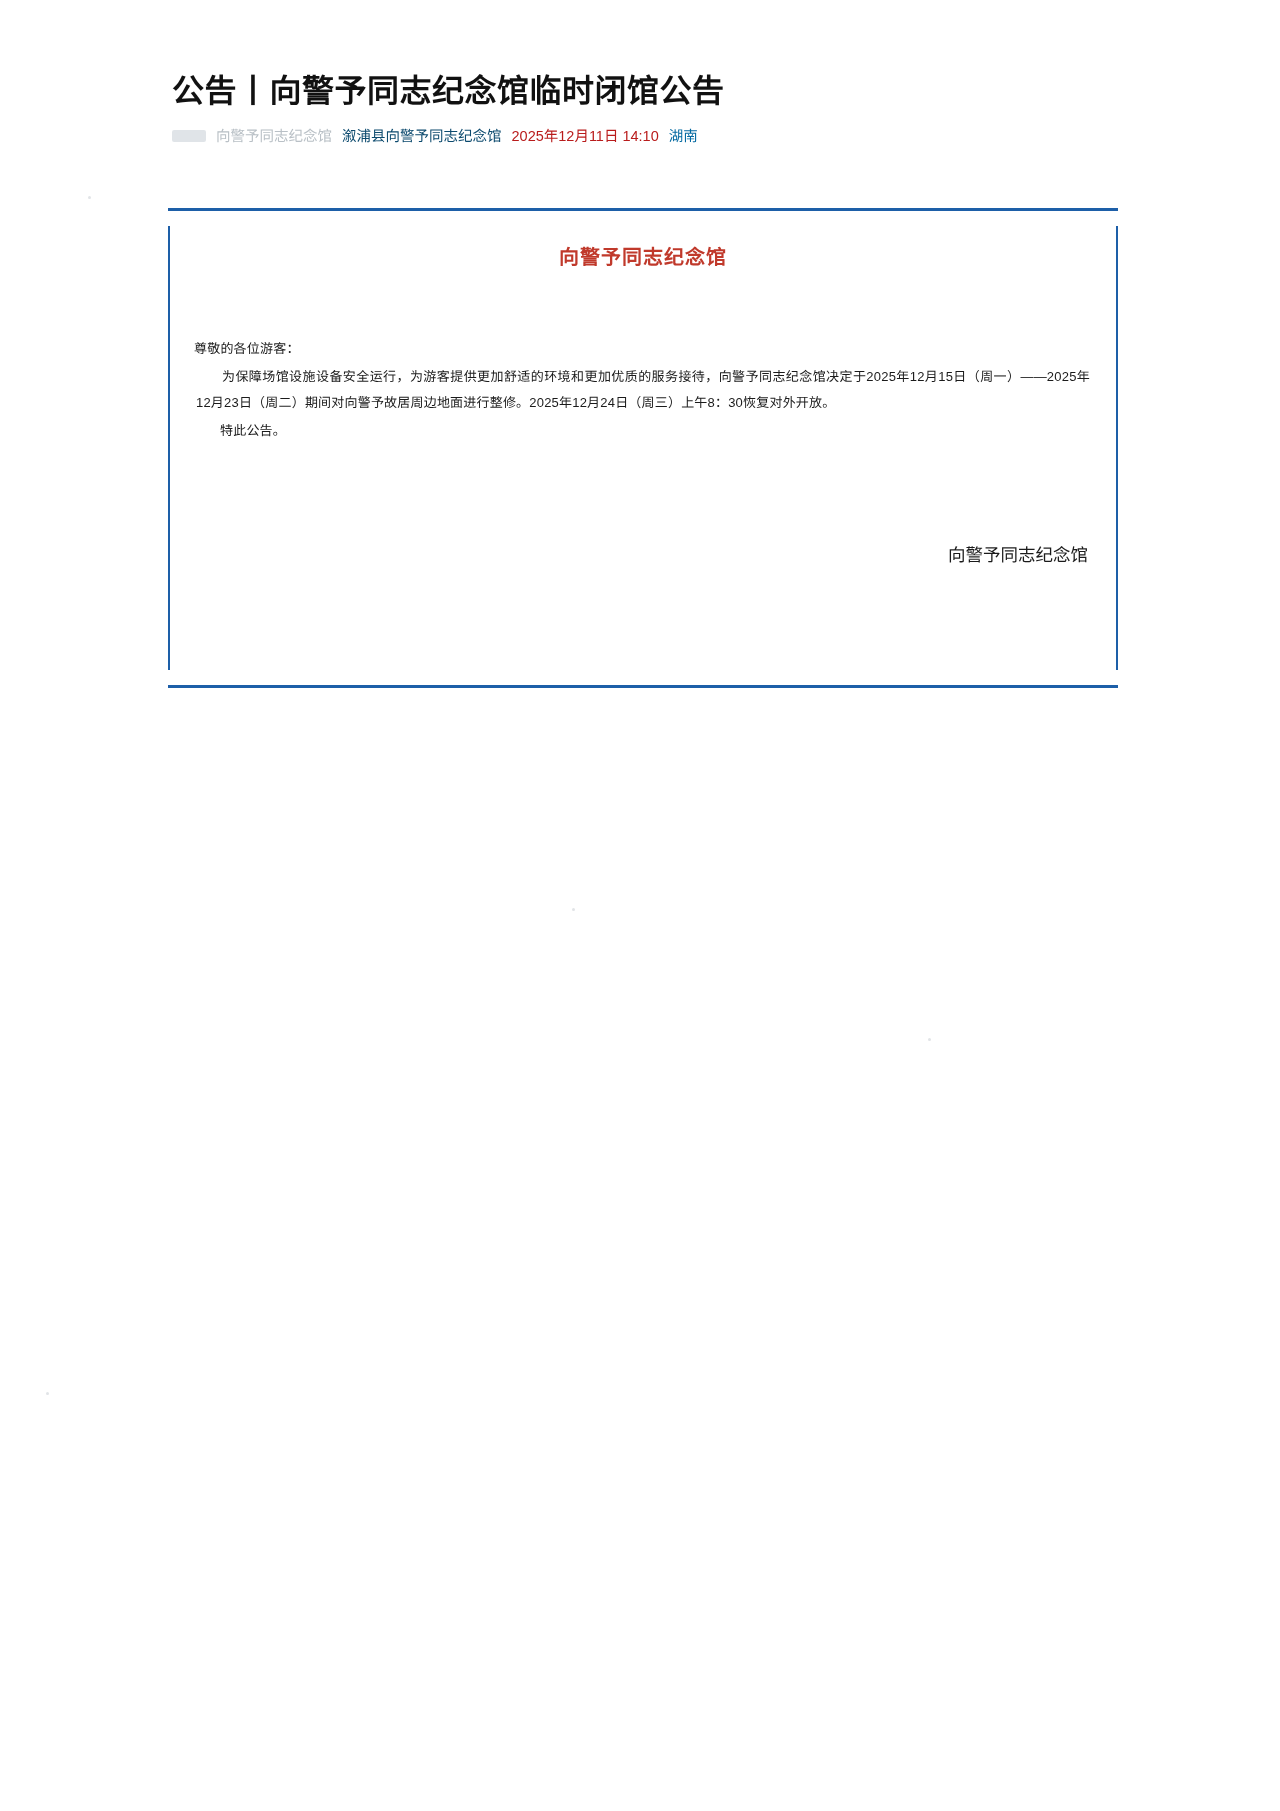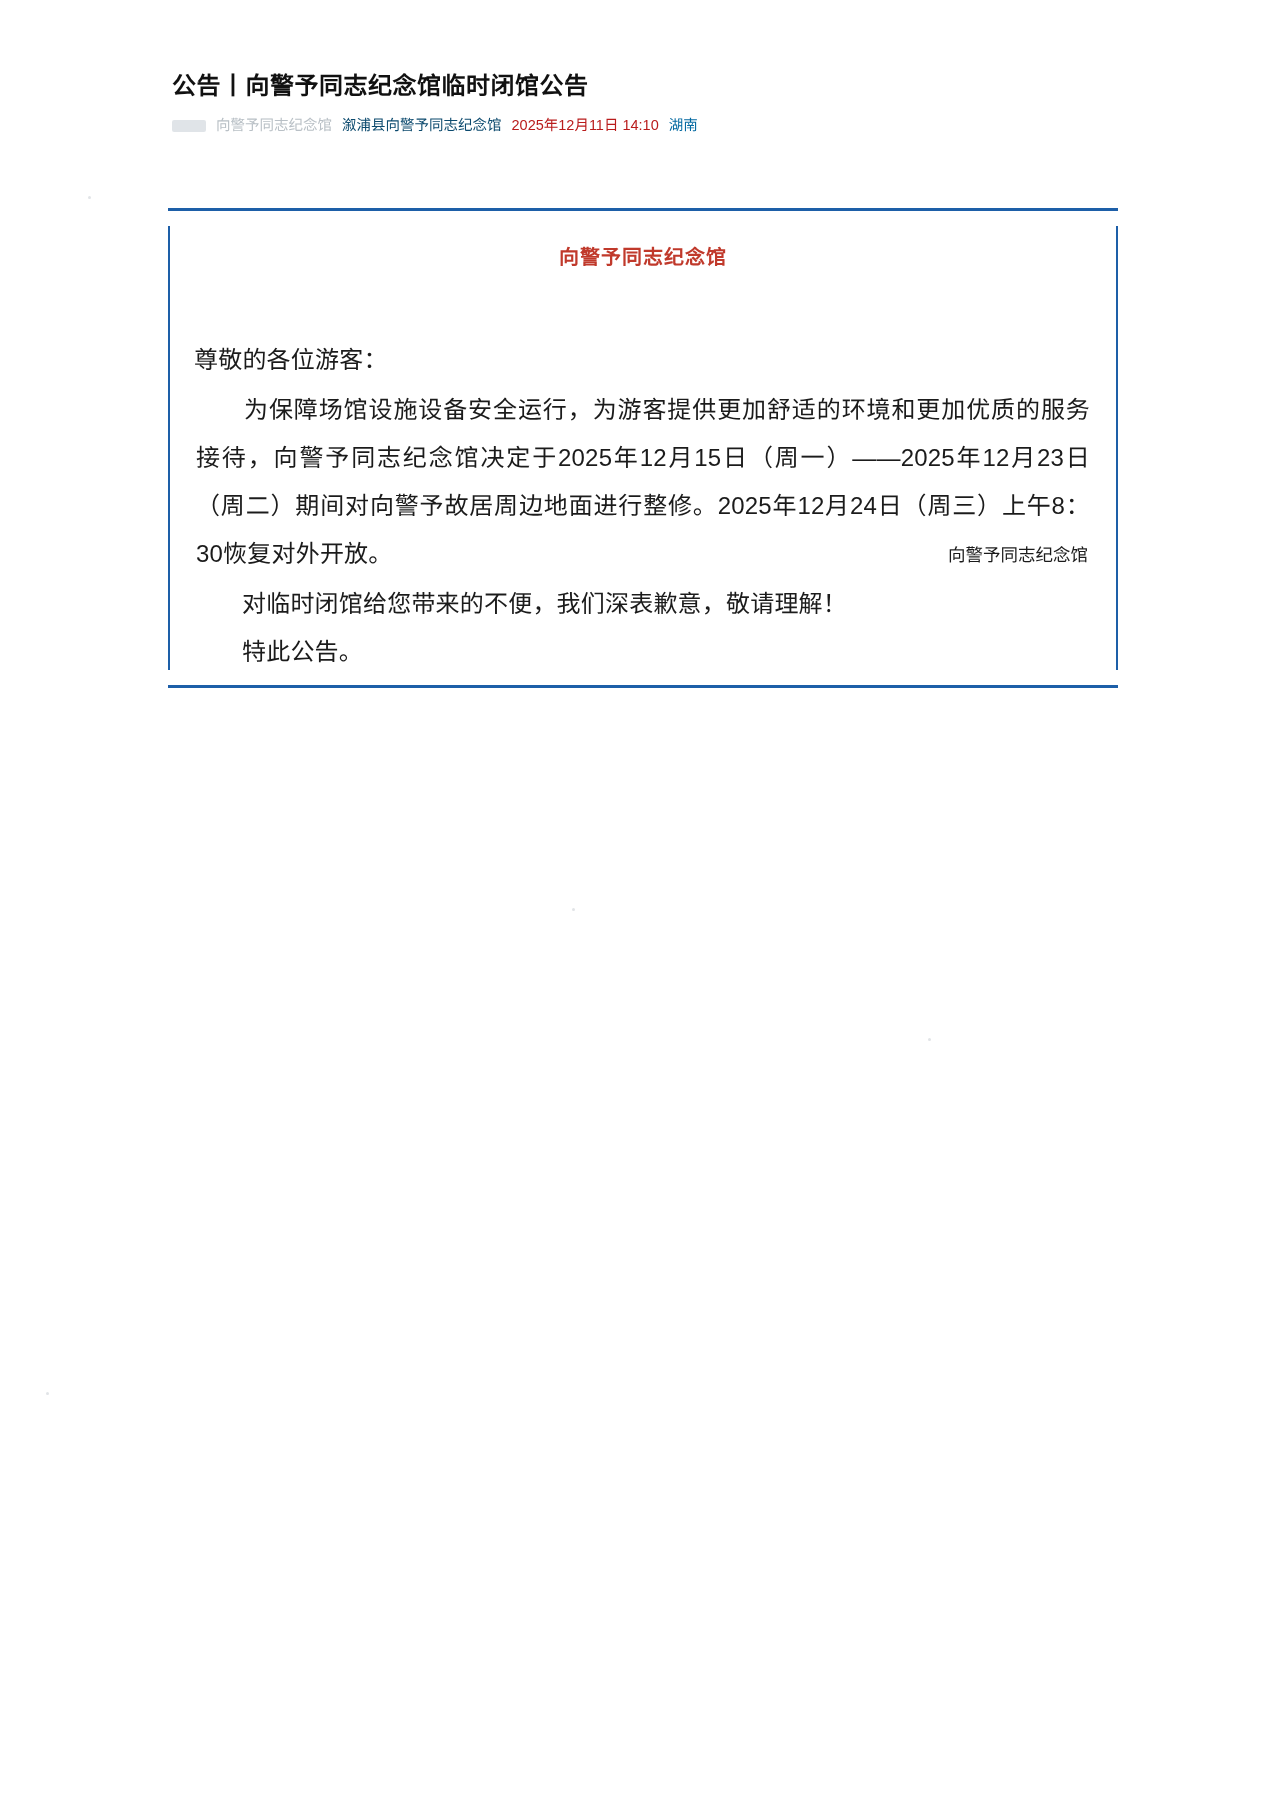--- a/index.html
+++ b/index.html
@@ -25,21 +25,21 @@
   }
 
   
   .article-header {
     position: absolute;
     left: 172px;
     top: 70px;
     width: 940px;
   }
   .article-title {
-    font-size: 24px;
+    font-size: 32px;
     font-weight: bold;
     letter-spacing: 0.5px;
     color: #111111;
     line-height: 1.35;
     margin: 0;
     white-space: nowrap;
   }
   .meta-row {
     margin-top: 16px;
     display: flex;
@@ -123,21 +123,21 @@
     line-height: 1.75;
     letter-spacing: 1px;
   }
   .notice-head div { white-space: nowrap; }
 
   .notice-body {
     position: absolute;
     left: 26px;
     top: 128px;
     width: 898px;
-    font-size: 24px;
+    font-size: 13px;
     color: #1b1b1b;
     line-height: 2.0;
     letter-spacing: 0.2px;
     text-align: justify;
   }
   .p-salutation { margin: 0; }
   .p-indent {
     margin: 0;
     text-indent: 2em;
   }
@@ -189,21 +189,20 @@
     <div class="scan-border-right"></div>
     <div class="scan-border-bottom"></div>
 
     <div class="notice-head">
       <div>向警予同志纪念馆</div>
     </div>
 
     <div class="notice-body">
       <p class="p-salutation">尊敬的各位游客：</p>
       <p class="p-main">为保障场馆设施设备安全运行，为游客提供更加舒适的环境和更加优质的服务接待，向警予同志纪念馆决定于2025年12月15日（周一）——2025年12月23日（周二）期间对向警予故居周边地面进行整修。2025年12月24日（周三）上午8：30恢复对外开放。</p>
-      <p class="p-indent">对临时闭馆给您带来的不便，我们深表歉意，敬请理解！</p>
       <p class="p-indent">特此公告。</p>
     </div>
 
     <div class="notice-sign">
       <div>向警予同志纪念馆</div>
     </div>
   </div>
 
   <div class="speck" style="left:88px; top:196px; width:3px; height:3px;"></div>
   <div class="speck" style="left:572px; top:908px; width:3px; height:3px;"></div>

